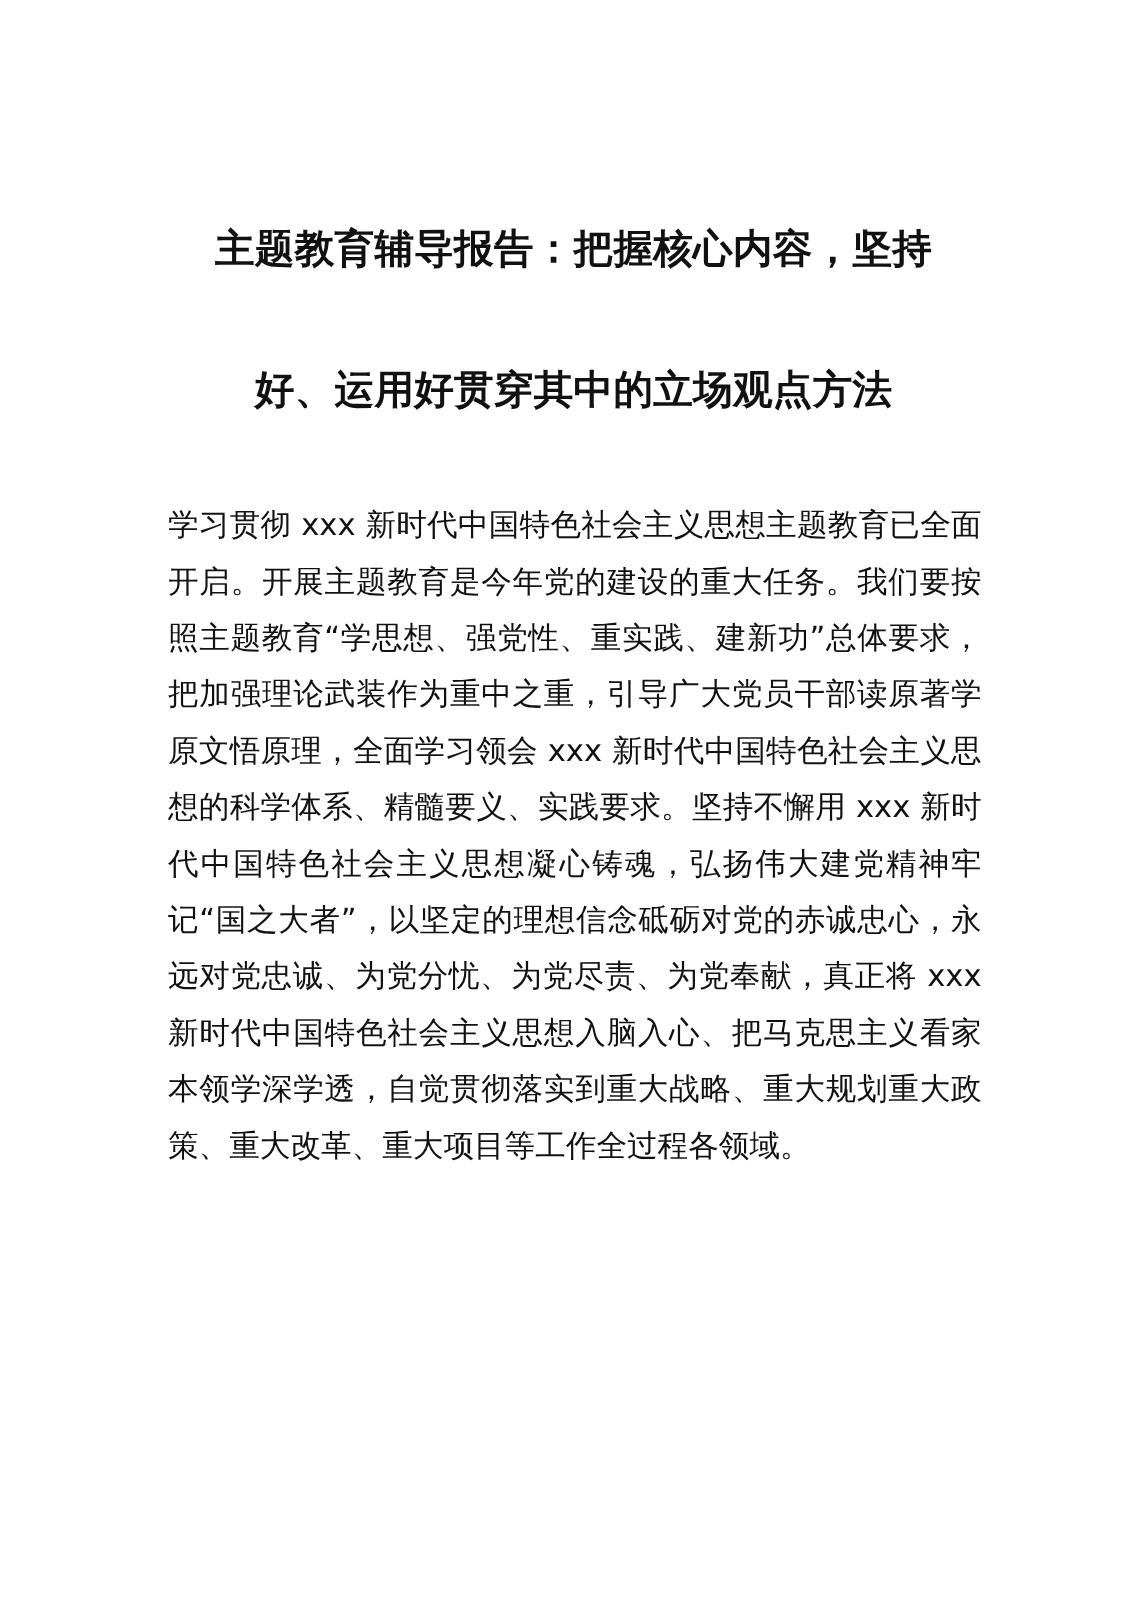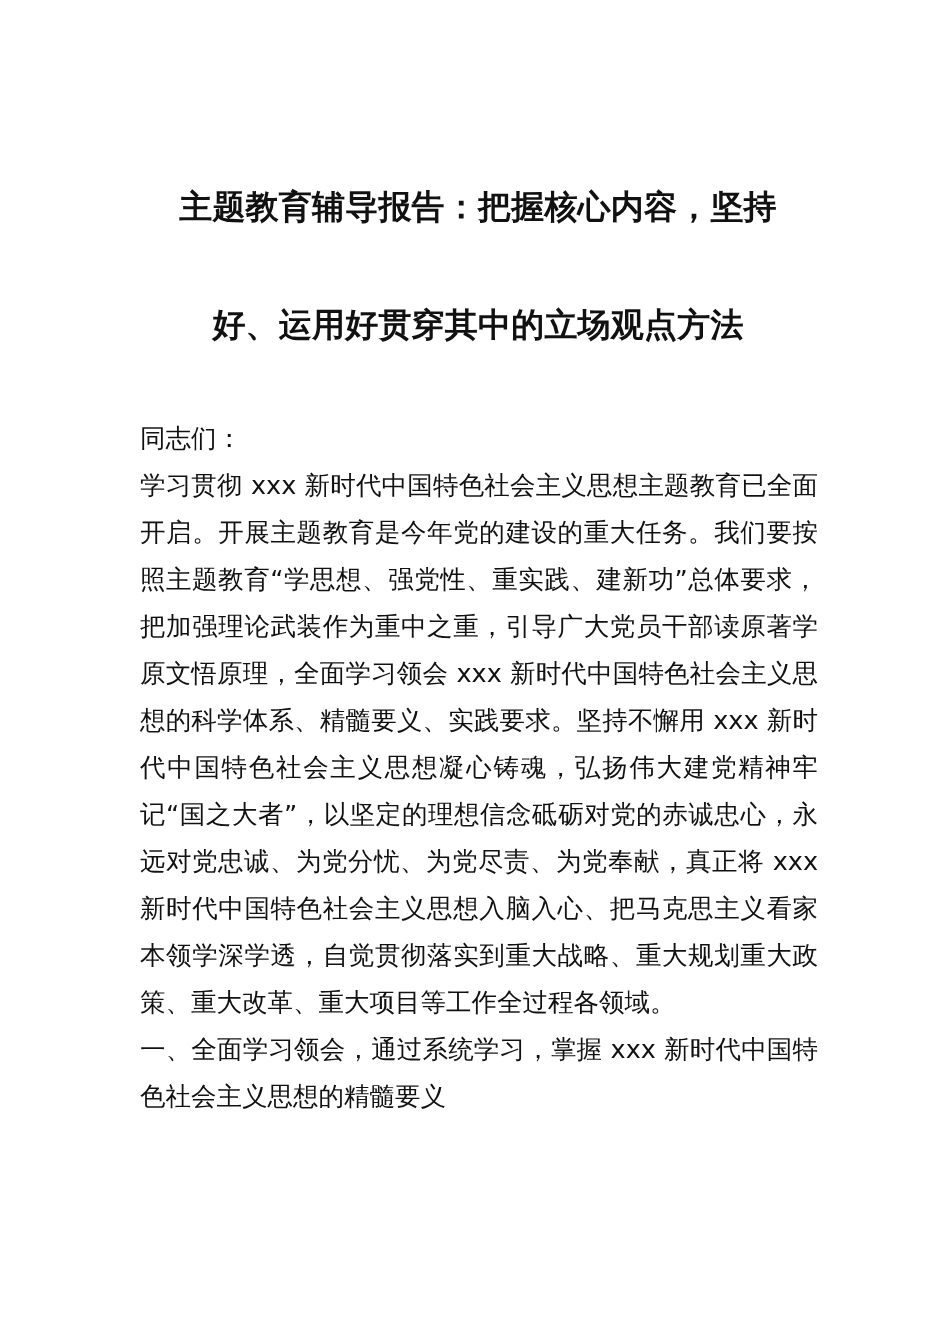--- a/index.html
+++ b/index.html
@@ -63,21 +63,19 @@
 </style>
 </head>
 <body>
 
 <div class="page">
 
   <div class="doc-title">主题教育辅导报告：把握核心内容，坚持
 好、运用好贯穿其中的立场观点方法</div>
 
   <div class="doc-body">
-    <p class="para last-flush">同志们：</p>
 
     <p class="para">学习贯彻 xxx 新时代中国特色社会主义思想主题教育已全面开启。开展主题教育是今年党的建设的重大任务。我们要按照主题教育“学思想、强党性、重实践、建新功”总体要求，把加强理论武装作为重中之重，引导广大党员干部读原著学原文悟原理，全面学习领会 xxx 新时代中国特色社会主义思想的科学体系、精髓要义、实践要求。坚持不懈用 xxx 新时代中国特色社会主义思想凝心铸魂，弘扬伟大建党精神牢记“国之大者”，以坚定的理想信念砥砺对党的赤诚忠心，永远对党忠诚、为党分忧、为党尽责、为党奉献，真正将 xxx 新时代中国特色社会主义思想入脑入心、把马克思主义看家本领学深学透，自觉贯彻落实到重大战略、重大规划重大政策、重大改革、重大项目等工作全过程各领域。</p>
 
-    <p class="para">一、全面学习领会，通过系统学习，掌握 xxx 新时代中国特色社会主义思想的精髓要义</p>
 
   </div>
 
 </div>
 
 </body></html>

